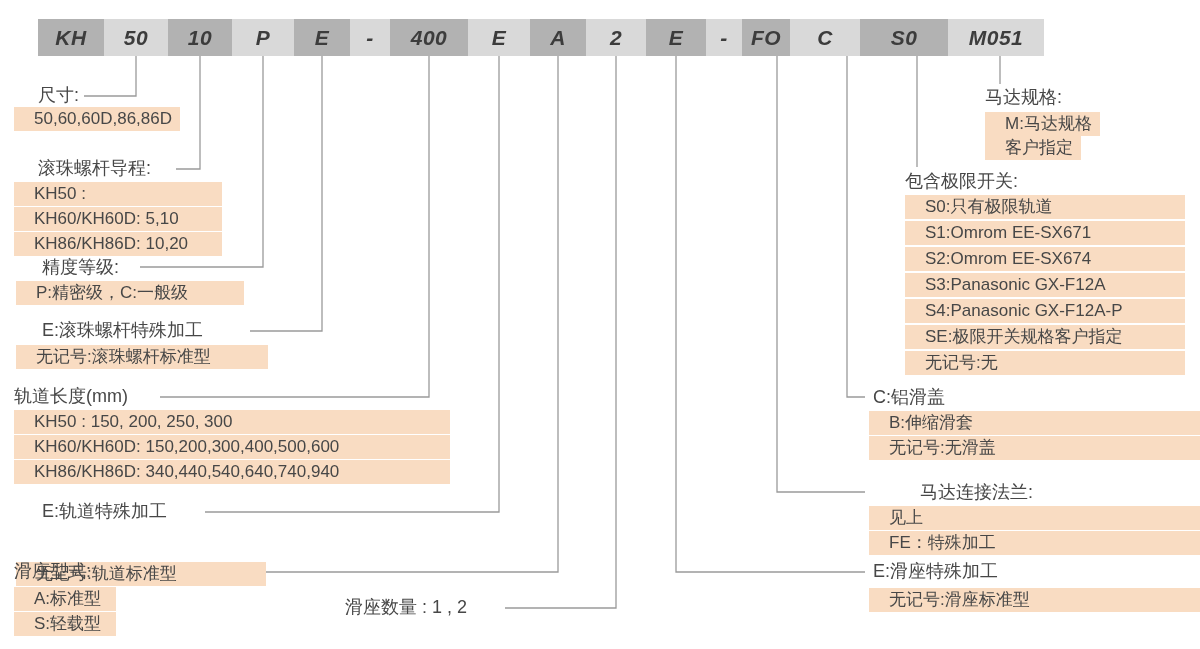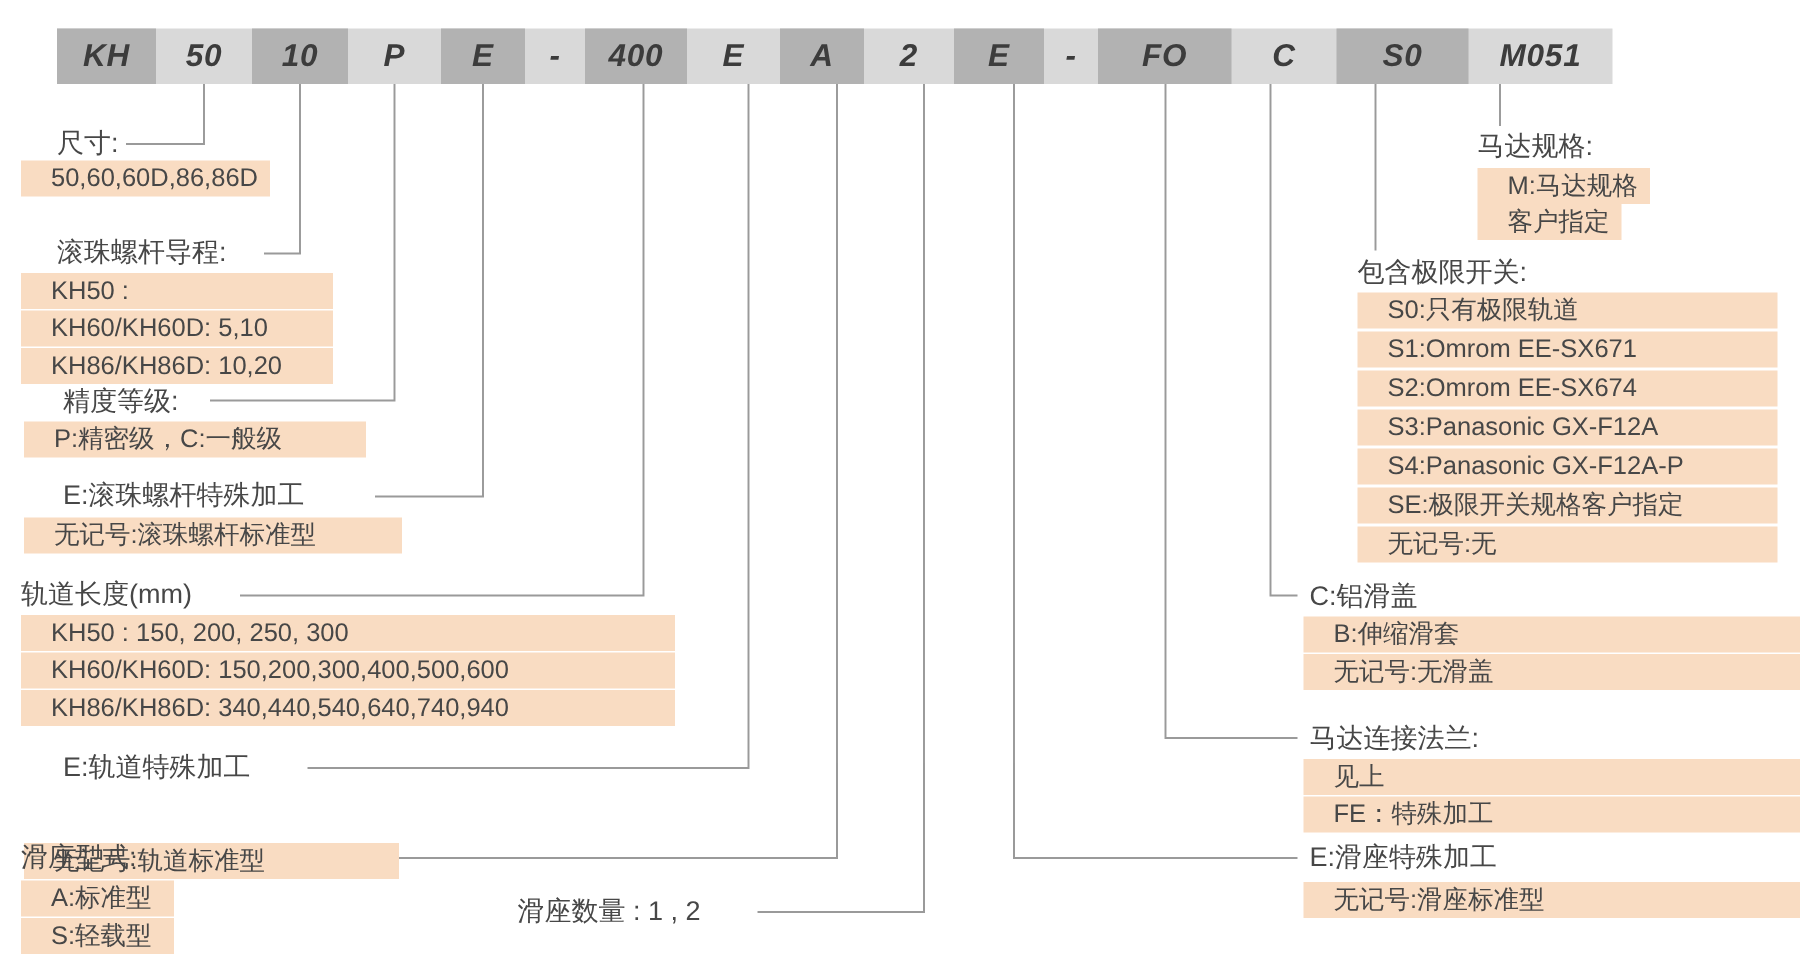--- a/index.html
+++ b/index.html
@@ -24,27 +24,27 @@
     display:flex;align-items:center;justify-content:center;
     font-size:21px;font-weight:700;color:#3c3c3c;letter-spacing:0.5px;
   }
   .seg.dark{background:var(--bar-dark,#b2b2b2);}
   .seg:nth-child(1){width:66px}
   .seg:nth-child(2){width:64px}
   .seg:nth-child(3){width:64px}
   .seg:nth-child(4){width:62px}
   .seg:nth-child(5){width:56px}
   .seg:nth-child(6){width:40px}
-  .seg:nth-child(7){width:68px}
+  .seg:nth-child(7){width:78px}
   .seg:nth-child(8){width:62px}
   .seg:nth-child(9){width:56px}
   .seg:nth-child(10){width:60px}
   .seg:nth-child(11){width:60px}
   .seg:nth-child(12){width:36px}
-  .seg:nth-child(13){width:89px}
+  .seg:nth-child(13){width:48px}
   .seg:nth-child(14){width:70px}
   .seg:nth-child(15){width:88px}
   .seg:nth-child(16){width:96px}
 
   
   .lbl{
     position:absolute;
     font-size:18px;line-height:20px;color:var(--text,#474747);
     white-space:nowrap;font-weight:400;
   }
@@ -170,21 +170,21 @@
     <div class="opt"><span class="box">SE:极限开关规格客户指定</span></div>
     <div class="opt"><span class="box">无记号:无</span></div>
   </div>
 
   <div class="lbl" style="left:873px;top:387px">C:铝滑盖</div>
   <div class="opts g-cover" style="left:869px;top:411px">
     <div class="opt"><span class="box">B:伸缩滑套</span></div>
     <div class="opt"><span class="box">无记号:无滑盖</span></div>
   </div>
 
-  <div class="lbl" style="left:873px;top:482px">马达连接法兰:</div>
+  <div class="lbl" style="left:920px;top:482px">马达连接法兰:</div>
   <div class="opts g-flange" style="left:869px;top:506px">
     <div class="opt"><span class="box">见上</span></div>
     <div class="opt"><span class="box">FE：特殊加工</span></div>
   </div>
 
   <div class="lbl" style="left:873px;top:561px">E:滑座特殊加工</div>
   <div class="opts g-sliderspec" style="left:869px;top:588px">
     <div class="opt"><span class="box">无记号:滑座标准型</span></div>
   </div>
 

